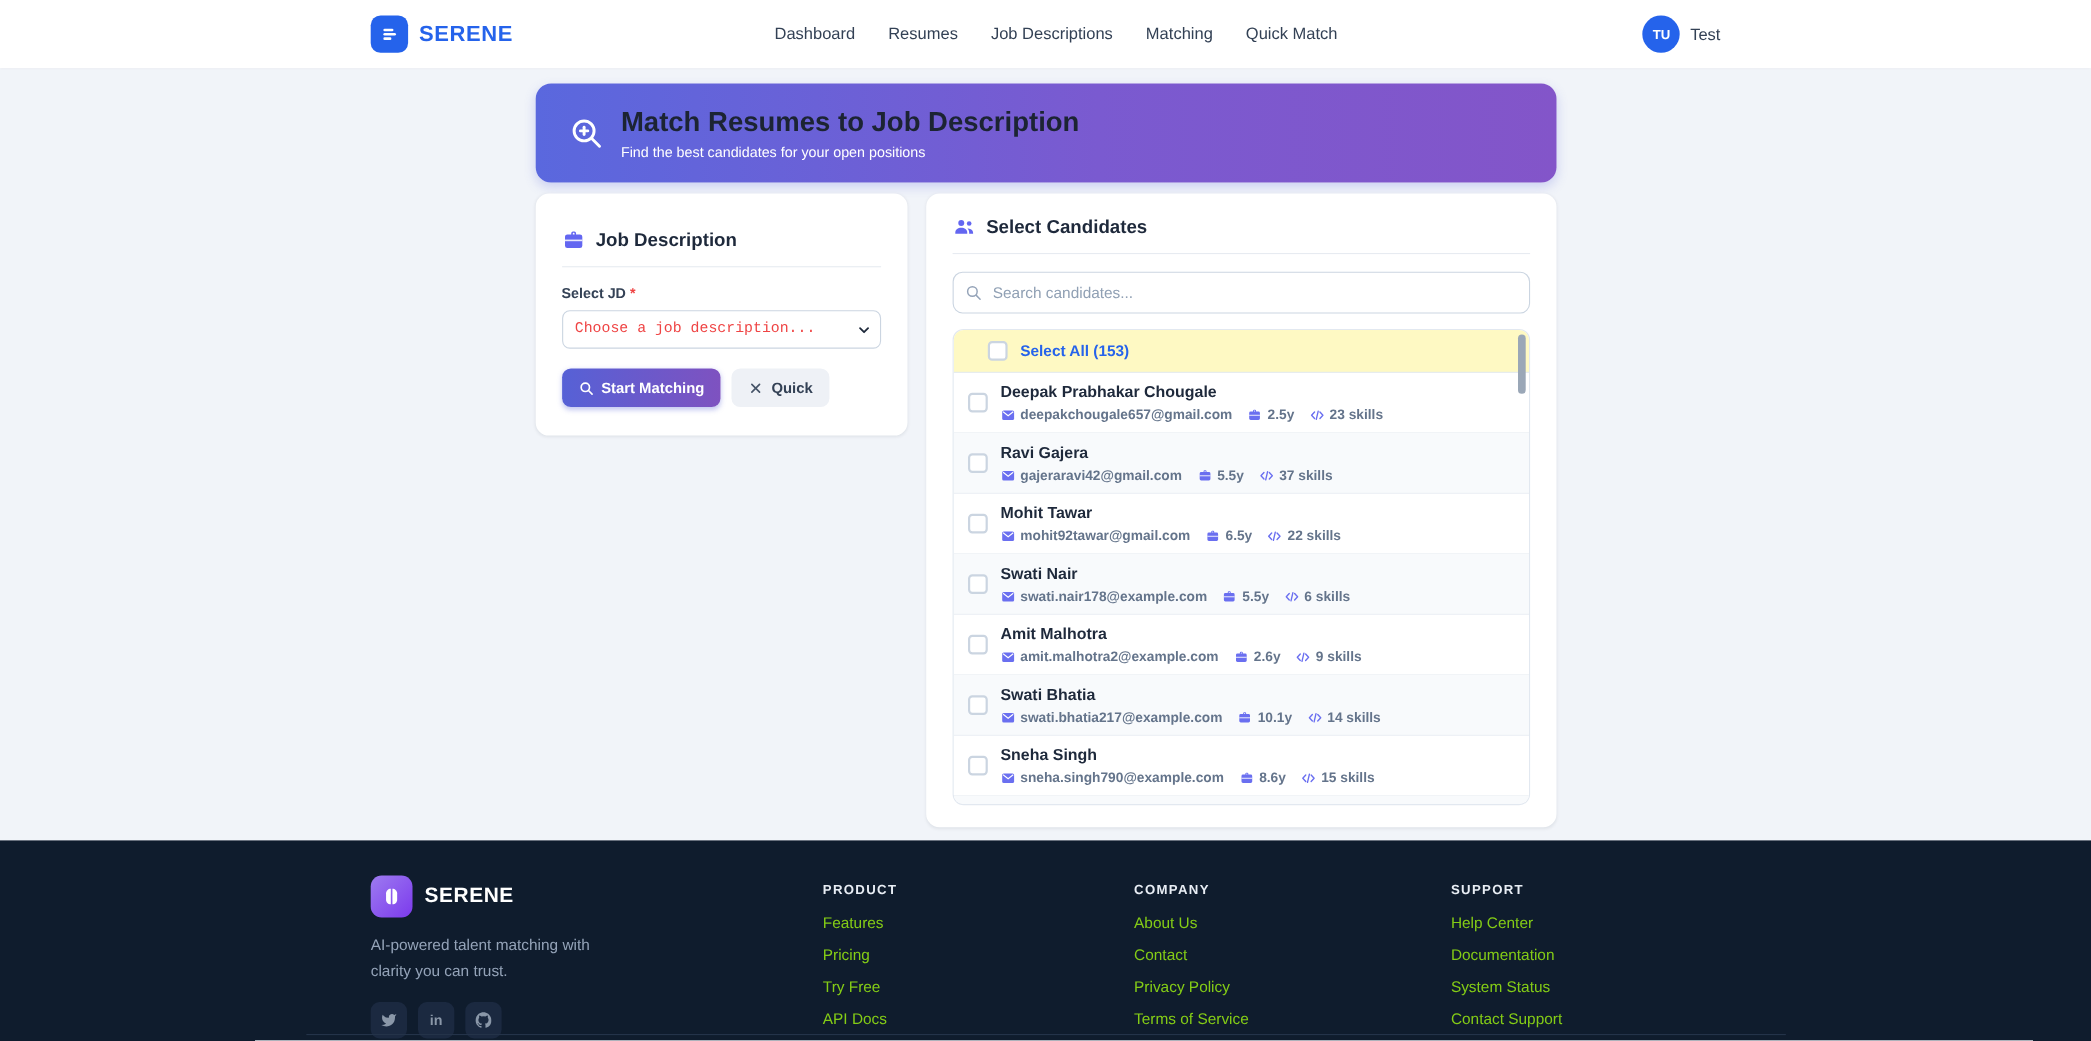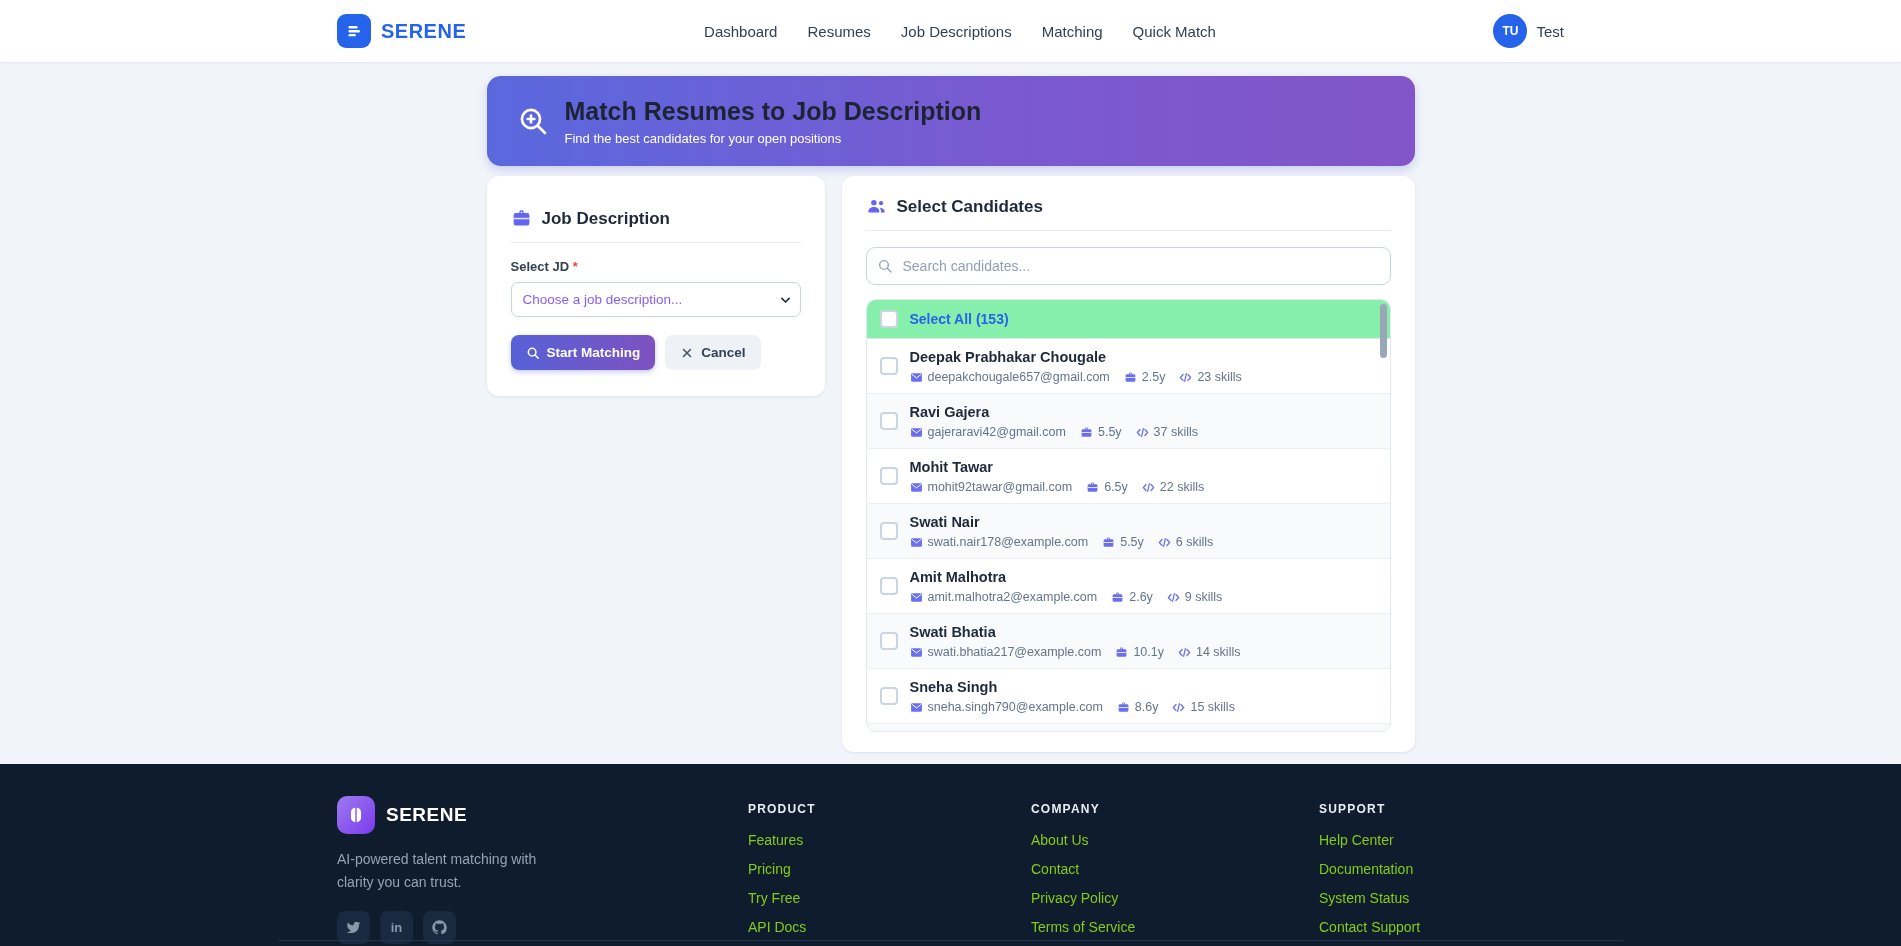--- a/index.html
+++ b/index.html
@@ -32,46 +32,46 @@
   .card-head { display:flex; align-items:center; gap:10px; }
   .card-head svg { width:21px; height:21px; }
   .card-title { font-size:17px; font-weight:700; color:#1e293b; }
   .card-divider { height:1px; background:#e7ebf1; margin-top:13px; }
 
   
   .jd-card { flex:0 0 338px; padding:32px 24px 26px; }
   .field-label { margin-top:16px; font-size:13px; font-weight:700; color:#334155; }
   .req { color:#ef4444; }
   .select-wrap { position:relative; margin-top:8px; }
-  .jd-select { width:100%; height:35px; border:1px solid #cbd5e1; border-radius:7px; background:#fff; font-family:Liberation Sans, sans-serif;
-               font-size:13.5px; color:#8b5cf6; padding:0 28px 0 11px; appearance:none; -webkit-appearance:none; cursor:pointer; }
+  .jd-select { width:100%; height:35px; border:1px solid #cbd5e1; border-radius:7px; background:#fff; font-family:Liberation Mono, monospace;
+               font-size:13.5px; color:#ef4444; padding:0 28px 0 11px; appearance:none; -webkit-appearance:none; cursor:pointer; }
   .select-chevron { position:absolute; right:9px; top:50%; transform:translateY(-50%); width:13px; height:13px; pointer-events:none; }
   .btn-row { display:flex; gap:10px; margin-top:18px; }
   .btn { display:inline-flex; align-items:center; gap:7px; height:35px; padding:0 15px; border:none; border-radius:8px;
          font-family:"Liberation Sans",sans-serif; font-size:13.5px; font-weight:700; cursor:pointer; }
   .btn svg { width:14px; height:14px; }
   .btn-primary { background:linear-gradient(90deg,#5661d6 0%,#7e52c0 100%); color:#fff; box-shadow:0 2px 5px rgba(86,97,214,.35); }
   .btn-secondary { background:#eef1f6; color:#334155; font-weight:600; }
 
   
   .cand-card { flex:1; height:576px; padding:20px 24px; display:flex; flex-direction:column; }
   .search-wrap { position:relative; margin-top:16px; }
   .search-input { width:100%; height:38px; border:1px solid #cbd5e1; border-radius:9px; padding:0 12px 0 36px;
                   font-family:"Liberation Sans",sans-serif; font-size:14px; color:#1e293b; outline:none; }
   .search-input::placeholder { color:#90a0b4; }
   .search-icon { position:absolute; left:11px; top:50%; transform:translateY(-50%); width:16px; height:16px; }
   .cand-list { margin-top:14px; border:1px solid #e2e8f0; border-radius:10px; overflow:hidden; flex:1; position:relative; }
-  .select-all-row { height:39px; background:#86efac; border-bottom:1px solid #e2e8f0; display:flex; align-items:center; gap:12px; padding:0 13px; cursor:pointer; }
+  .select-all-row { height:39px; background:#fef9c3; border-bottom:1px solid #e2e8f0; display:flex; align-items:center; gap:12px; padding:0 31px; cursor:pointer; }
   .select-all-label { font-size:14px; font-weight:700; color:#2563eb; }
   .checkbox { width:18px; height:18px; border:2px solid #cbd5e1; border-radius:4px; background:#fff; flex:0 0 auto; cursor:pointer; }
   .cand-row { display:flex; align-items:center; gap:12px; padding:8px 13px; height:55px; border-bottom:1px solid #eceff4; background:#fff; cursor:pointer; }
   .cand-row.alt { background:#f8fafc; }
   .cand-name { font-size:14.5px; font-weight:700; color:#1e293b; line-height:1.35; }
   .cand-meta { display:flex; align-items:center; gap:14px; margin-top:3px; }
-  .meta-item { display:inline-flex; align-items:center; gap:5px; font-size:12.5px; color:#64748b; white-space:nowrap; }
+  .meta-item { display:inline-flex; align-items:center; gap:5px; font-size:12.5px; color:#64748b; white-space:nowrap;font-weight:bold; }
   .meta-item svg { width:13px; height:13px; flex:0 0 auto; }
   .scroll-thumb { position:absolute; right:3px; top:4px; width:7px; height:54px; border-radius:4px; background:#9aa7b7; cursor:grab; }
 
   
   .footer { height:182px; background:#0f1c2d; margin-top:12px; position:relative; }
   .footer-inner { width:1227px; margin:0 auto; padding-top:32px; display:grid; grid-template-columns:411px 283px 288px 1fr; }
   .f-brand-row { display:flex; align-items:center; gap:11px; }
   .f-logo { width:38px; height:38px; border-radius:10px; background:linear-gradient(135deg,#9d7bf0 0%,#7c3aed 100%); display:flex; align-items:center; justify-content:center; }
   .f-logo svg { width:22px; height:22px; }
   .f-brand-name { font-size:19px; font-weight:800; color:#ffffff; letter-spacing:.5px; }
@@ -160,21 +160,21 @@
               <circle cx="10.5" cy="10.5" r="6.5"></circle>
               <line x1="15.8" y1="15.8" x2="21" y2="21"></line>
             </svg>
           <span>Start Matching</span>
         </button>
         <button class="btn btn-secondary">
           <svg viewBox="0 0 24 24" fill="none" stroke="#475569" stroke-width="2.6" stroke-linecap="round">
               <line x1="6" y1="6" x2="18" y2="18"></line>
               <line x1="18" y1="6" x2="6" y2="18"></line>
             </svg>
-          <span>Cancel</span>
+          <span>Quick</span>
         </button>
       </div>
     </div>
 
     <div class="card cand-card">
       <div class="card-head">
         <svg viewBox="0 0 24 24" fill="#6366f1">
           <circle cx="9" cy="7.6" r="3.1"></circle>
           <path d="M2.8 17.6c0-3.1 2.8-4.9 6.2-4.9s6.2 1.8 6.2 4.9v1.2H2.8v-1.2z"></path>
           <circle cx="17.2" cy="8.2" r="2.4"></circle>

